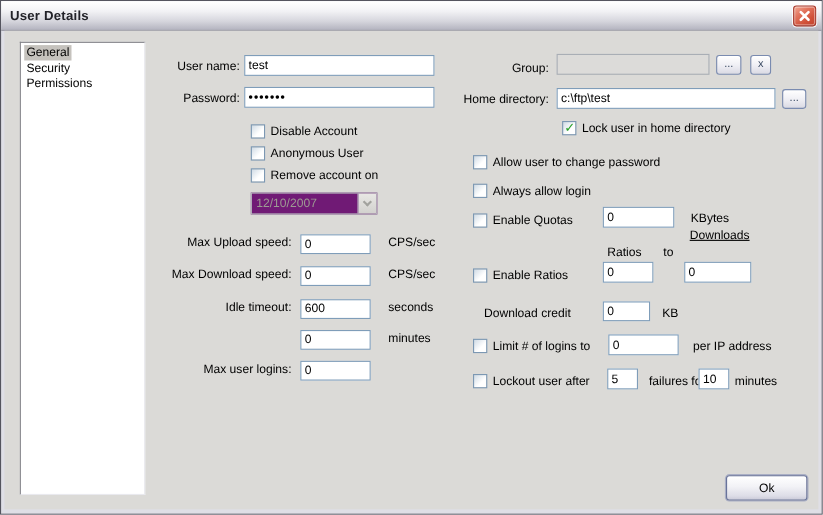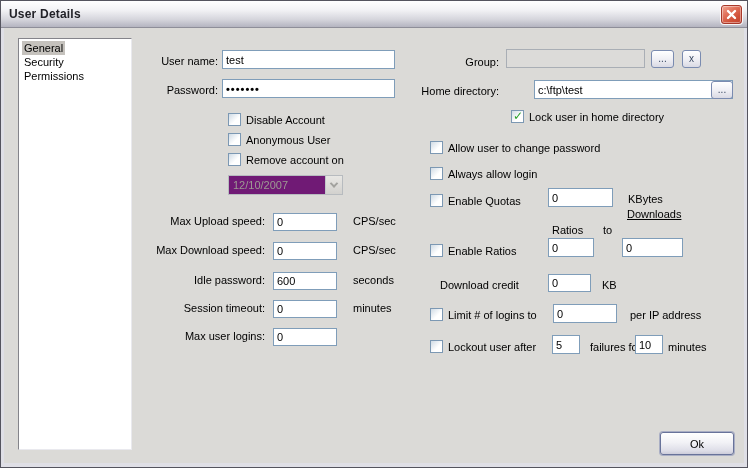--- a/index.html
+++ b/index.html
@@ -127,39 +127,38 @@
     </div>
 
     <span class="lbl r" style="left:80px;top:187px;width:181px;">Max Upload speed:</span>
     <input class="txt" style="left: 269px; top: 185px; width: 64px; height: 18px;" value="0">
     <span class="unit" style="left:349px;top:187px;">CPS/sec</span>
 
     <span class="lbl r" style="left:80px;top:216px;width:181px;">Max Download speed:</span>
     <input class="txt" style="left: 269px; top: 214px; width: 64px; height: 18px;" value="0">
     <span class="unit" style="left:349px;top:216px;">CPS/sec</span>
 
-    <span class="lbl r" style="left:80px;top:246px;width:181px;">Idle password:</span>
+    <span class="lbl r" style="left:80px;top:246px;width:181px;">Idle timeout:</span>
     <input class="txt" style="left: 269px; top: 244px; width: 64px; height: 18px;" value="600">
     <span class="unit" style="left:349px;top:246px;">seconds</span>
 
-    <span class="lbl r" style="left:80px;top:274px;width:181px;">Session timeout:</span>
     <input class="txt" style="left: 269px; top: 272px; width: 64px; height: 18px;" value="0">
     <span class="unit" style="left:349px;top:274px;">minutes</span>
 
     <span class="lbl r" style="left:80px;top:302px;width:181px;">Max user logins:</span>
     <input class="txt" style="left: 269px; top: 300px; width: 64px; height: 18px;" value="0">
     <span class="unit" style="left:349px;top:302px;"></span>
 
     <span class="lbl r" style="left:420px;top:28px;width:75px;">Group:</span>
     <input class="txt" style="left: 502px; top: 21px; width: 139px;" disabled="" value="">
     <span class="btn-sm" style="left:647px;top:22px;width:23px;height:18px;">...</span>
     <span class="btn-sm" style="left:678px;top:22px;width:19px;height:18px;">x</span>
 
     <span class="lbl r" style="left:375px;top:57px;width:120px;">Home directory:</span>
-    <input class="txt" style="left: 502px; top: 52px; width: 199px; margin-left: 28px;" value="c:\ftp\test">
+    <input class="txt" style="left: 502px; top: 52px; width: 199px;" value="c:\ftp\test">
     <span class="btn-sm" style="left:707px;top:53px;width:22px;height:18px;">...</span>
 
     <span class="cb checked" style="left:507px;top:82px;"></span>
     <span class="lbl" style="left:525px;top:83px;">Lock user in home directory</span>
 
     <span class="cb" style="left:426px;top:113px;"></span>
     <span class="lbl" style="left:444px;top:114px;">Allow user to change password</span>
 
     <span class="cb" style="left:426px;top:139px;"></span>
     <span class="lbl" style="left:444px;top:140px;">Always allow login</span>

